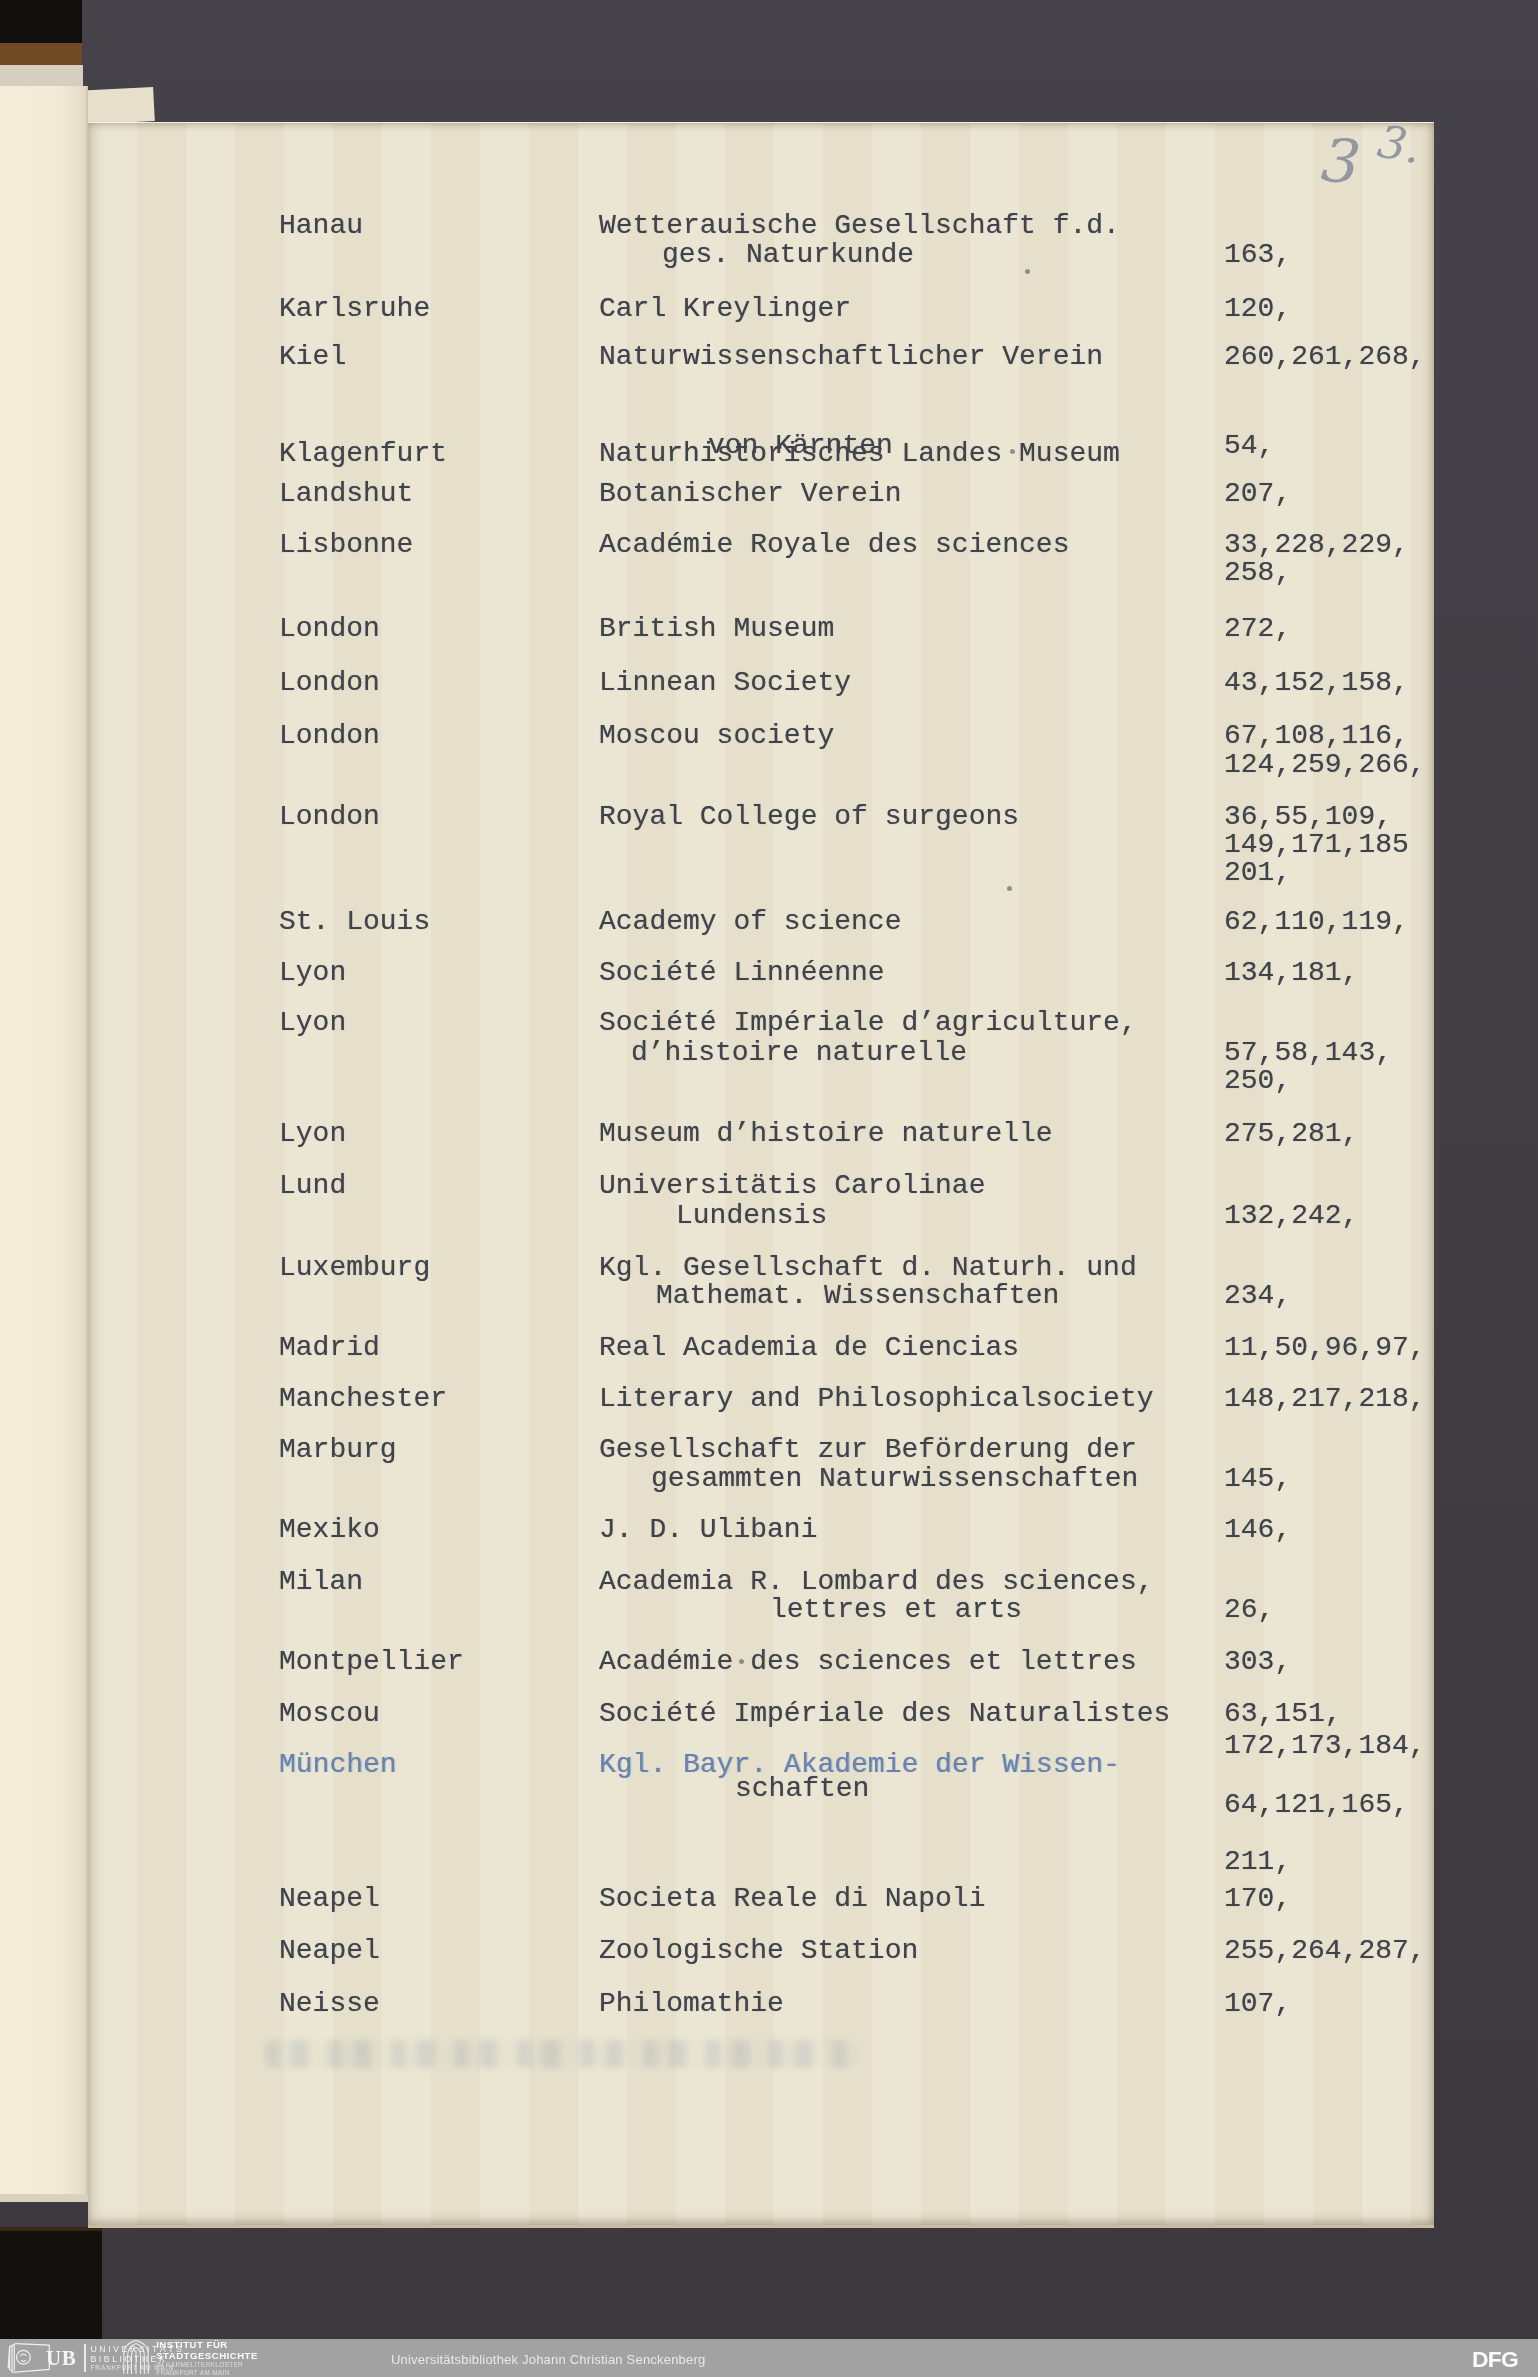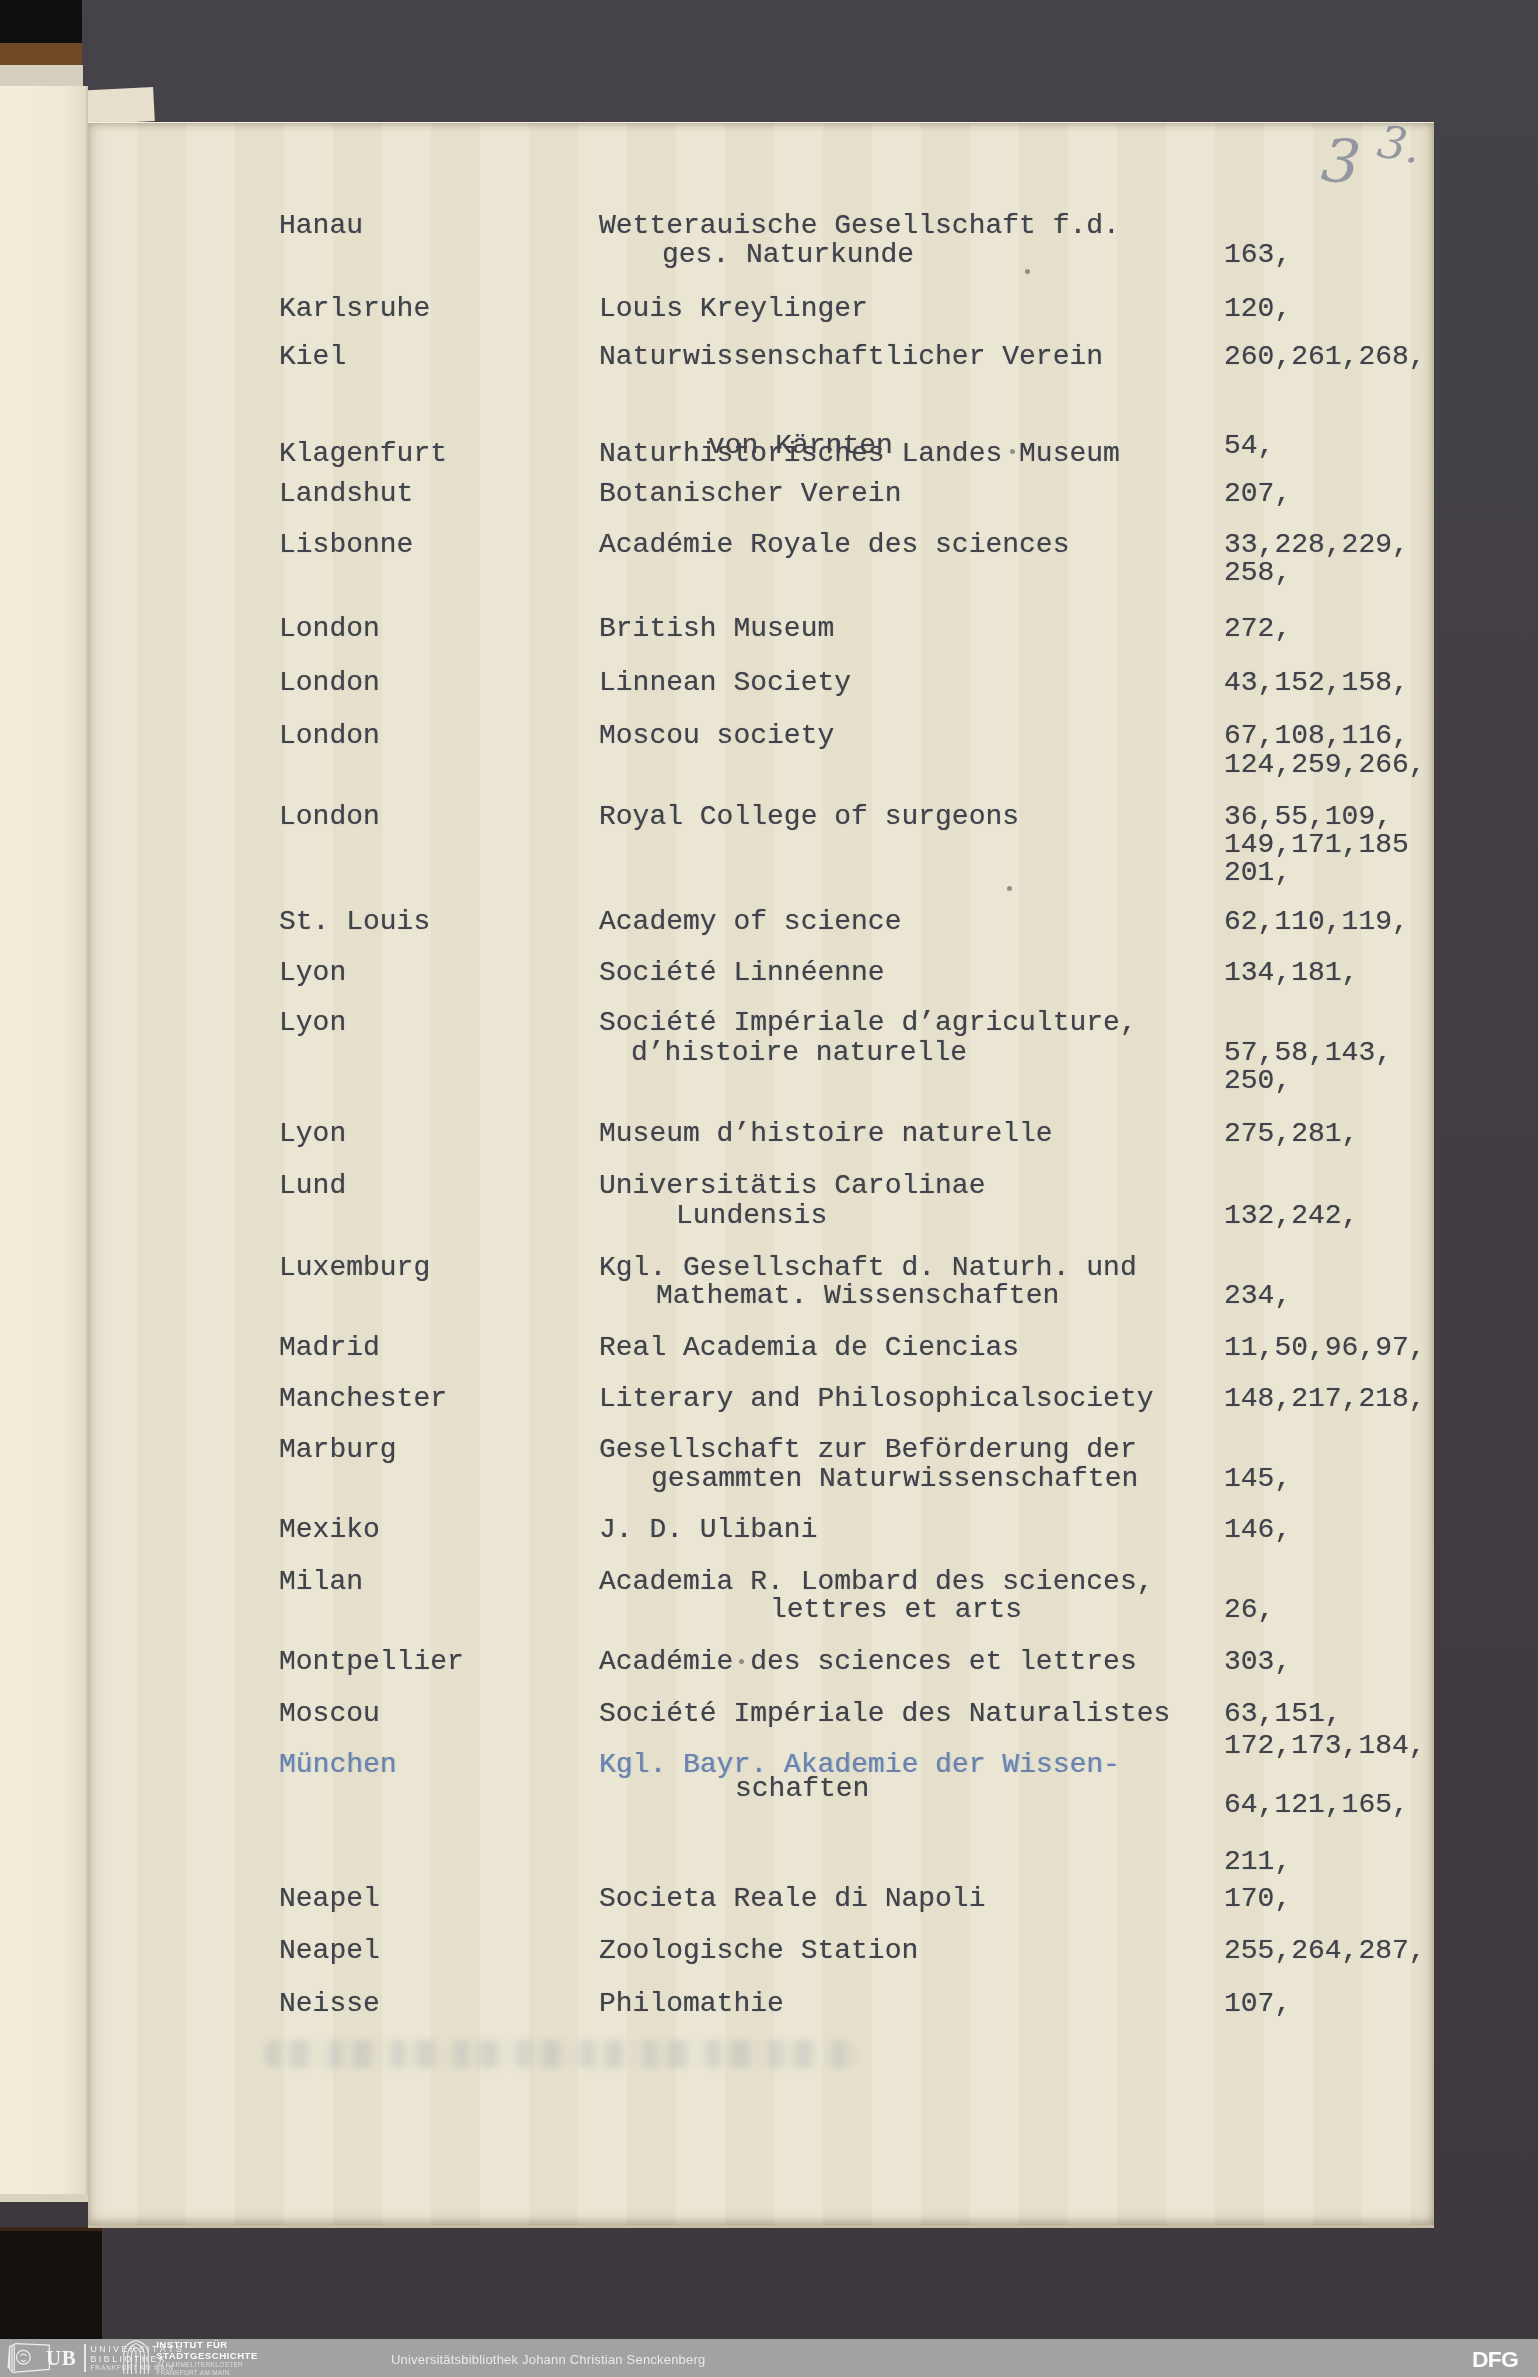--- a/index.html
+++ b/index.html
@@ -85,21 +85,21 @@
         <div class="typed-line" style="top: 89px;">
           <span class="typed-cell city-cell" style="left: 191px;">Hanau</span>
           <span class="typed-cell inst-cell" style="left: 511px;">Wetterauische Gesellschaft f.d.</span>
         </div>
         <div class="typed-line" style="top: 118px;">
           <span class="typed-cell inst-cell" style="left: 574px;">ges. Naturkunde</span>
           <span class="typed-cell nums-cell" style="left: 1136px;">163,</span>
         </div>
         <div class="typed-line" style="top: 172px;">
           <span class="typed-cell city-cell" style="left: 191px;">Karlsruhe</span>
-          <span class="typed-cell inst-cell" style="left: 511px;">Louis Kreylinger</span>
+          <span class="typed-cell inst-cell" style="left: 511px;">Carl Kreylinger</span>
           <span class="typed-cell nums-cell" style="left: 1136px;">120,</span>
         </div>
         <div class="typed-line" style="top: 220px;">
           <span class="typed-cell city-cell" style="left: 191px;">Kiel</span>
           <span class="typed-cell inst-cell" style="left: 511px;">Naturwissenschaftlicher Verein</span>
           <span class="typed-cell nums-cell" style="left: 1136px;">260,261,268,</span>
         </div>
         <div class="typed-line" style="top: 282px; margin-top: 35px;">
           <span class="typed-cell city-cell" style="left: 191px;">Klagenfurt</span>
           <span class="typed-cell inst-cell" style="left: 511px;">Naturhistorisches Landes Museum</span>

